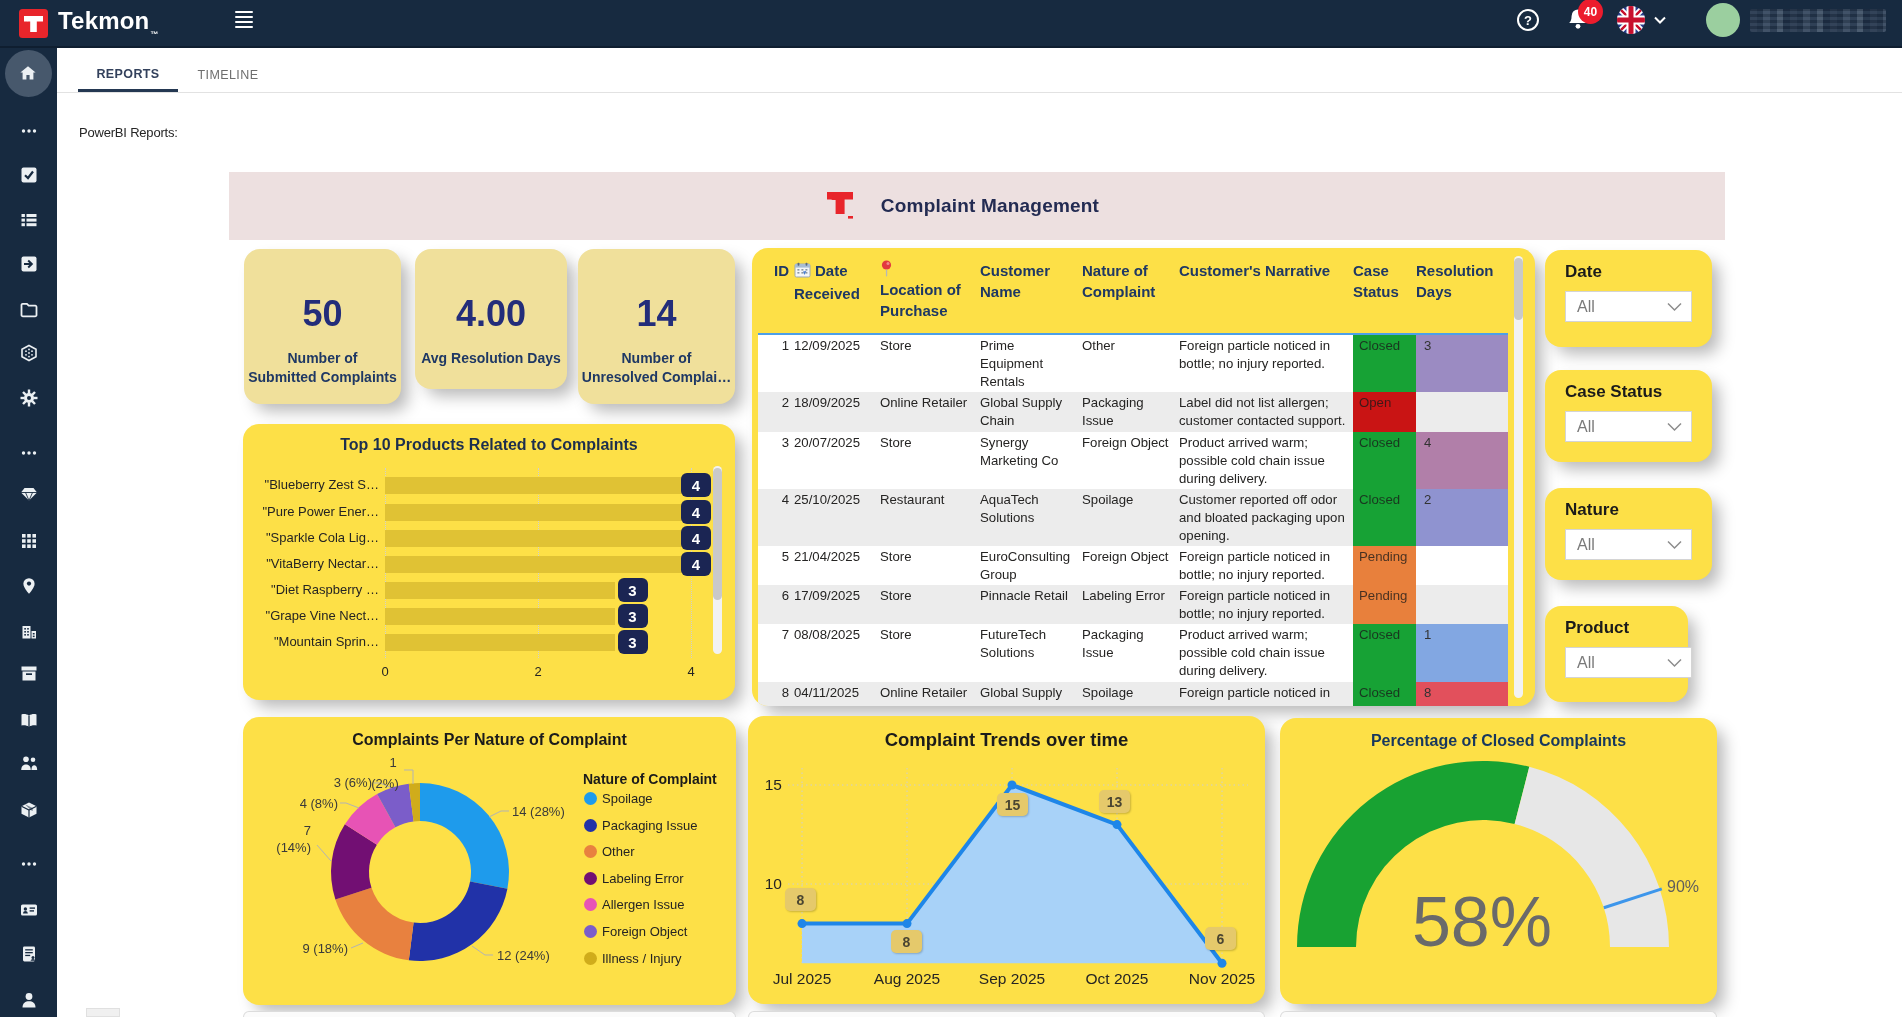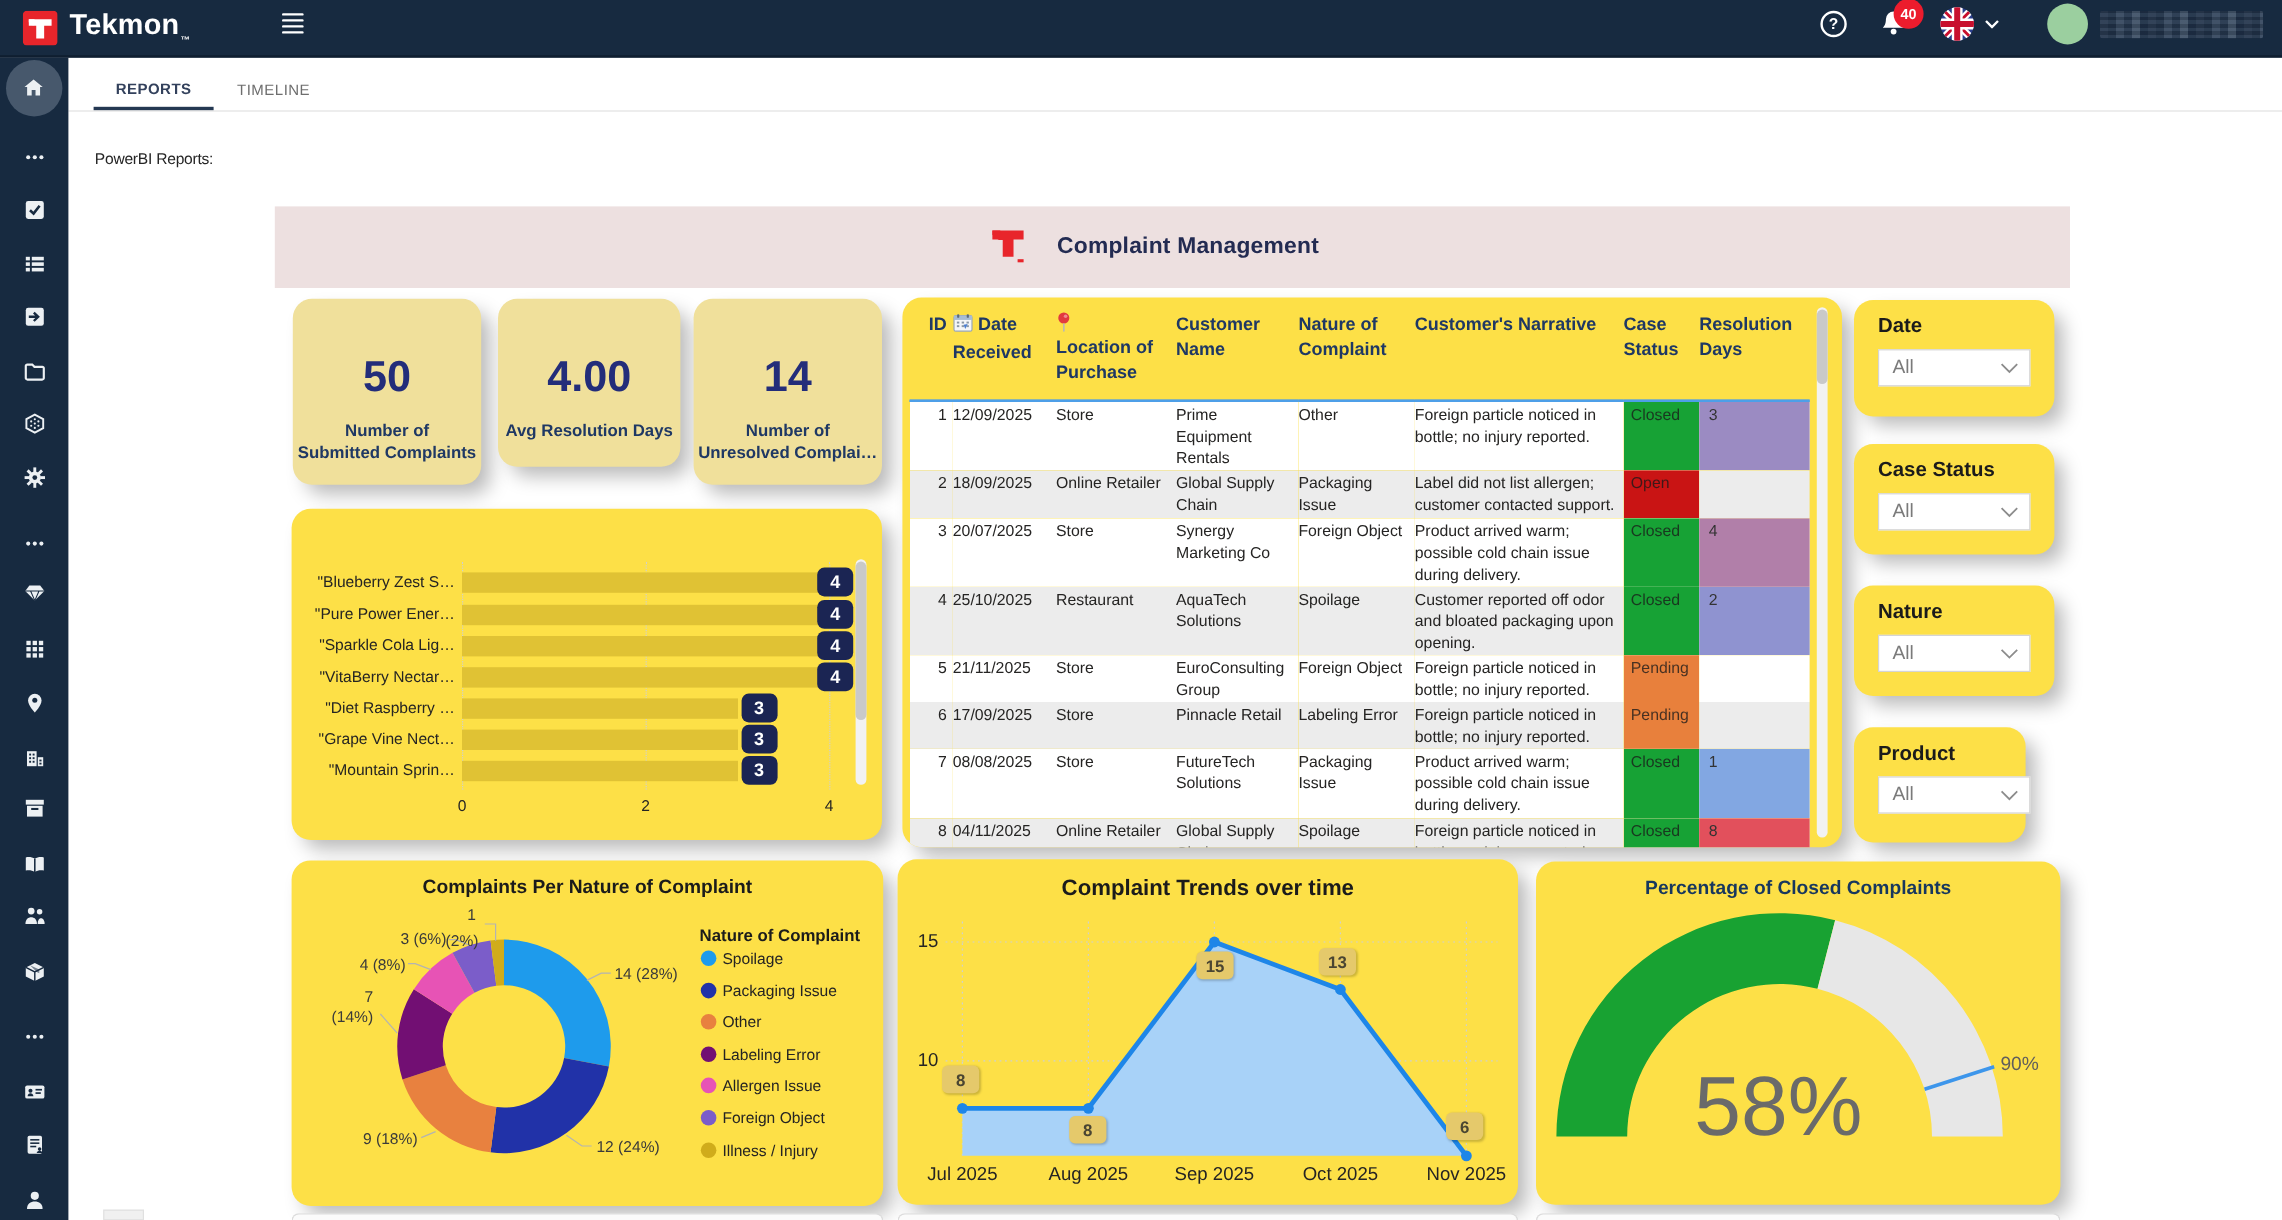--- a/index.html
+++ b/index.html
@@ -396,20 +396,21 @@
     <div class="v">4.00</div>
     <div class="l">Avg Resolution Days</div>
   </div>
   <div class="card kpi" style="left:578px;top:249px;width:157px;height:155px;">
     <div class="v">14</div>
     <div class="l">Number of
 Unresolved Complai…</div>
   </div>
 
   <div class="card" id="barCard" style="left:243px;top:424px;width:492px;height:276px;">
+    <div class="vis-title" style="top:12px;font-size:16px;color:#1C2E4E;">Top 10 Products Related to Complaints</div>
     <div id="barPlot" style="position:absolute;left:0;top:0;width:100%;height:100%;">
         <div class="bar-grid" style="left: 142px; top: 44px; height: 190px;"></div>
         <div class="bar-xtick" style="left: 142px; top: 240px;">0</div>
         <div class="bar-grid" style="left: 295px; top: 44px; height: 190px;"></div>
         <div class="bar-xtick" style="left: 295px; top: 240px;">2</div>
         <div class="bar-grid" style="left: 448px; top: 44px; height: 190px;"></div>
         <div class="bar-xtick" style="left: 448px; top: 240px;">4</div>
         <div class="bar-row-label" style="top: 53px;">"Blueberry Zest S…</div>
         <div class="bar-rect" style="left: 142px; top: 52.5px; width: 306px; background: rgb(224, 194, 52);"></div>
         <div class="bar-chip" style="left: 438px; top: 49px; background: rgb(27, 37, 83);">4</div>
@@ -514,21 +515,21 @@
             <td style="height: 56px;">25/10/2025</td>
             <td style="height: 56px;">Restaurant</td>
             <td style="height: 56px;">AquaTech Solutions</td>
             <td style="height: 56px;">Spoilage</td>
             <td style="height: 56px;">Customer reported off odor and bloated packaging upon opening.</td>
             <td style="background: rgb(23, 162, 53); color: rgba(25, 25, 25, 0.78); padding-left: 6px; height: 56px;">Closed</td>
             <td style="background: rgb(143, 147, 208); color: rgb(51, 51, 51); padding-left: 8px; height: 56px;">2</td>
           </tr>
           <tr style="height: 39px; background: rgb(255, 255, 255);">
             <td class="c-id" style="height: 39px;">5</td>
-            <td style="height: 39px;">21/11/2025</td>
+            <td style="height: 39px;">21/04/2025</td>
             <td style="height: 39px;">Store</td>
             <td style="height: 39px;">EuroConsulting Group</td>
             <td style="height: 39px;">Foreign Object</td>
             <td style="height: 39px;">Foreign particle noticed in bottle; no injury reported.</td>
             <td style="background: rgb(232, 128, 60); color: rgba(25, 25, 25, 0.78); padding-left: 6px; height: 39px;">Pending</td>
             <td style="height: 39px;"></td>
           </tr>
           <tr style="height: 39px; background: rgb(236, 236, 236);">
             <td class="c-id" style="height: 39px;">6</td>
             <td style="height: 39px;">17/09/2025</td>

